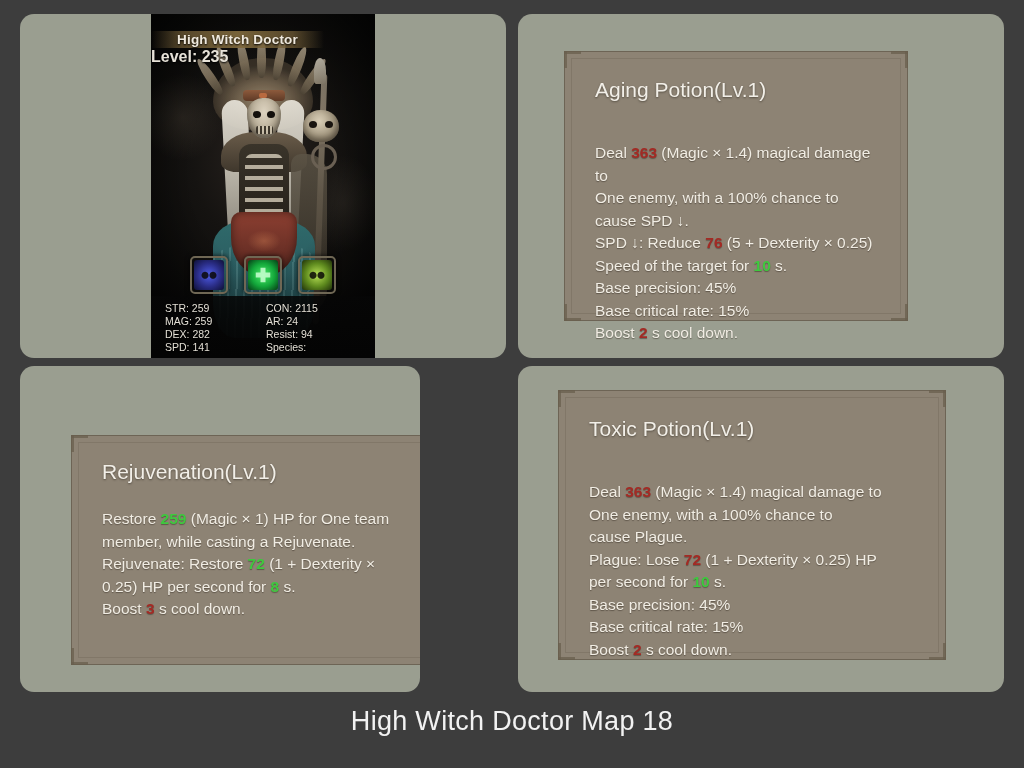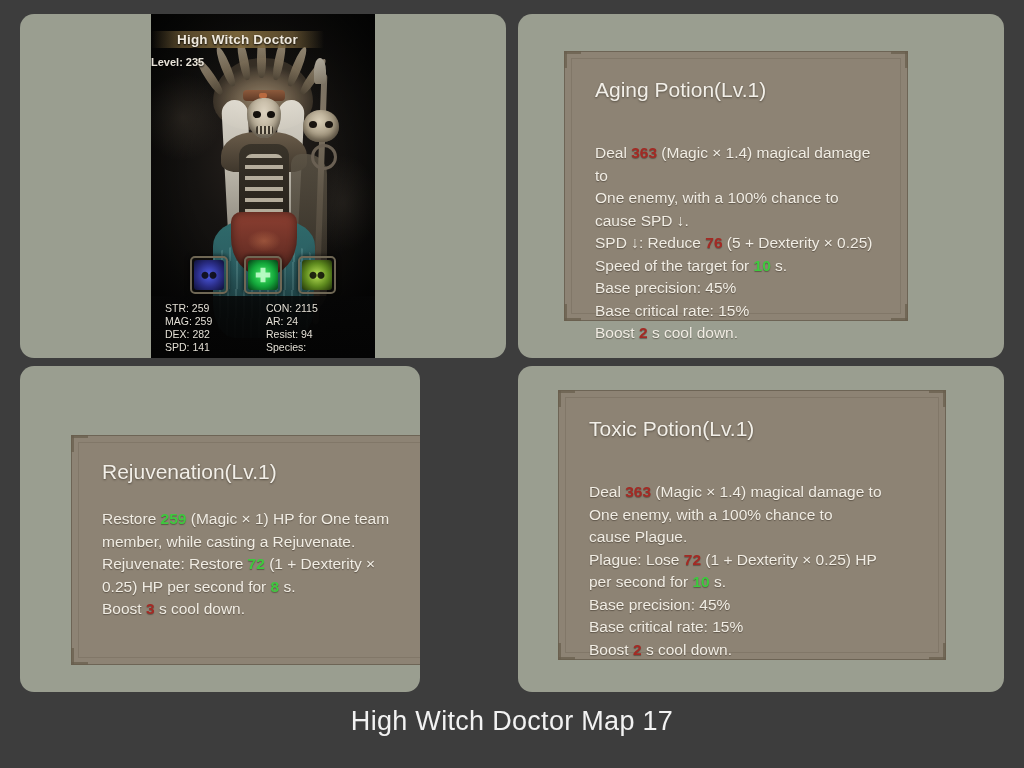--- a/index.html
+++ b/index.html
@@ -64,22 +64,22 @@
     letter-spacing: .2px;
     text-shadow: 0 1px 2px #000;
     background: linear-gradient(90deg,
         rgba(92,74,44,0) 0%, rgba(112,92,54,.75) 18%,
         rgba(128,106,62,.92) 50%,
         rgba(112,92,54,.75) 82%, rgba(92,74,44,0) 100%);
     border-radius: 2px;
   }
   .name-banner .lv {
     display: block;
-    margin-top: 8px;
-    font-size: 11px;
+    margin-top: 0;
+    font-size: 16px;
     font-weight: bold;
     color: #e7e2d8;
     text-shadow: 0 1px 2px #000;
   }
 
   
   .figure { position: absolute; left: 0; top: 0; width: 224px; height: 344px; }
 
   .headdress {
     position: absolute; left: 62px; top: 44px; width: 100px; height: 72px;
@@ -445,14 +445,14 @@
           <div><span>cause Plague.</span></div>
           <div><span>Plague: Lose </span><span class="num-red">72</span><span> (1 + Dexterity × 0.25) HP</span></div>
           <div><span>per second for </span><span class="num-green">10</span><span> s.</span></div>
           <div><span>Base precision: 45%</span></div>
           <div><span>Base critical rate: 15%</span></div>
           <div><span>Boost </span><span class="num-red">2</span><span> s cool down.</span></div>
         </div>
     </div>
   </div>
 
-  <div id="caption">High Witch Doctor Map 17</div>
+  <div id="caption">High Witch Doctor Map 18</div>
 </div>
 
 </body></html>

